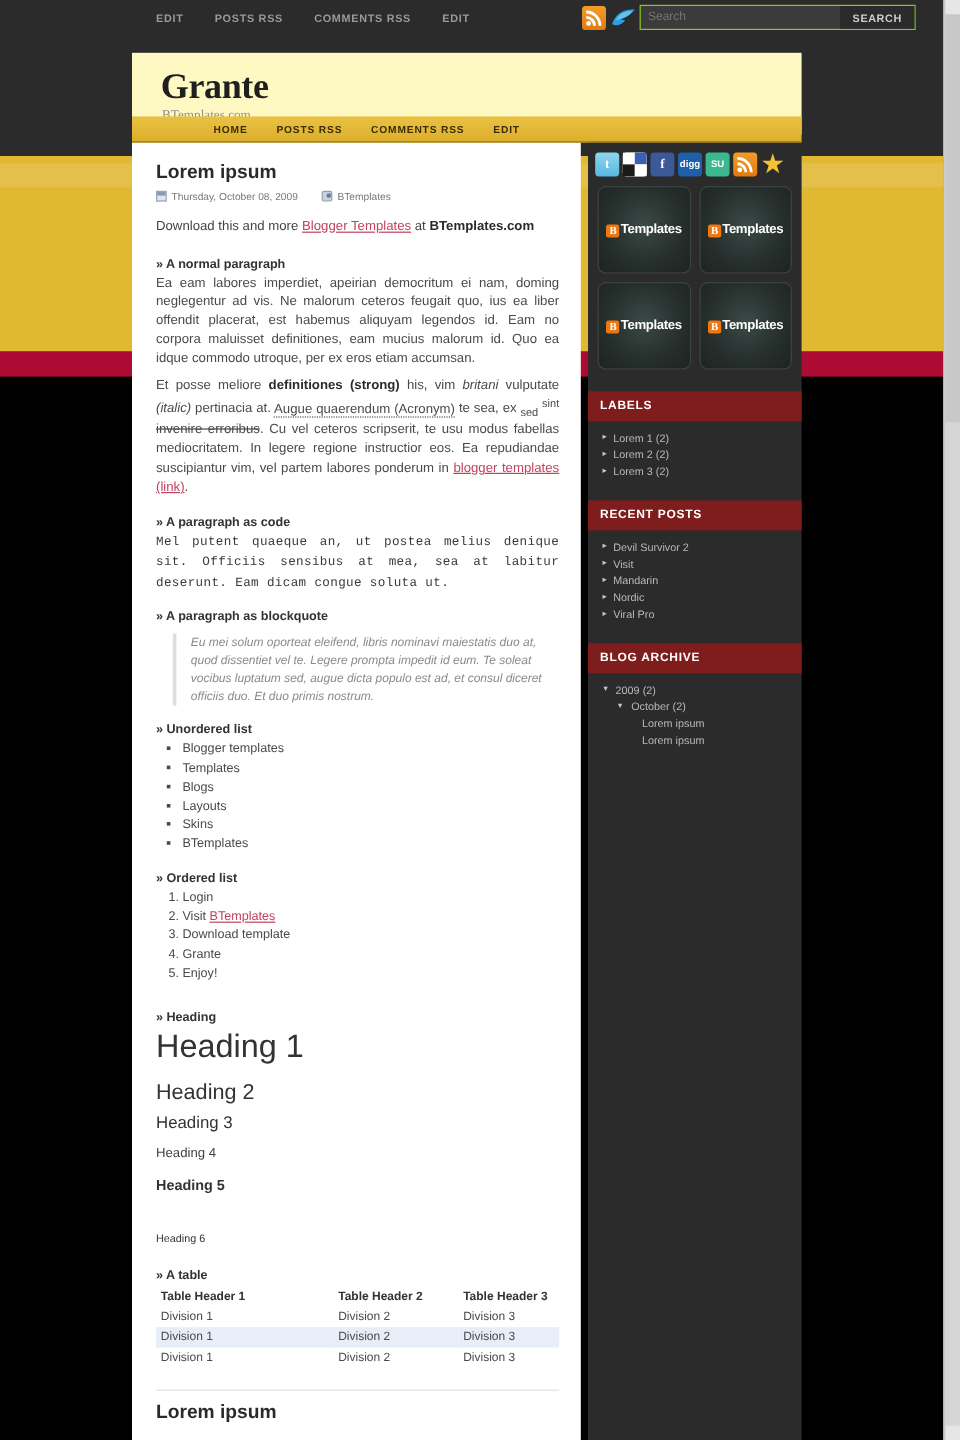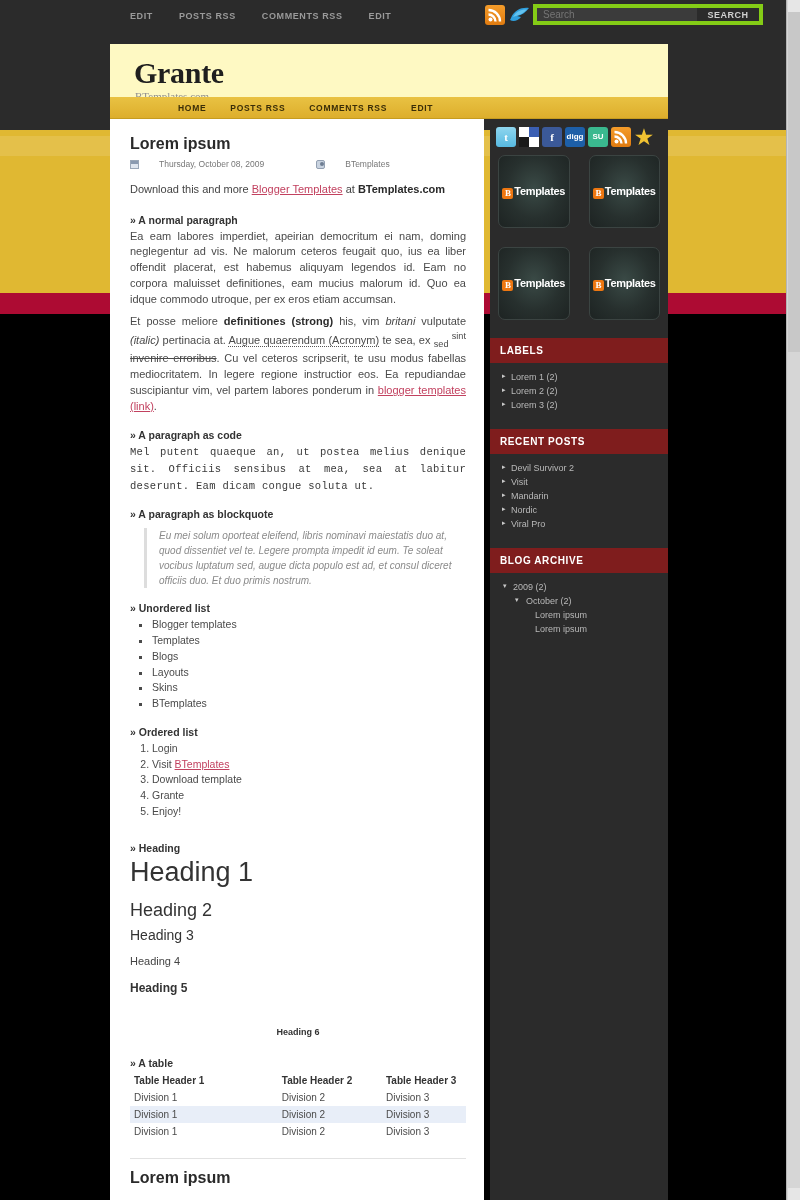--- a/index.html
+++ b/index.html
@@ -41,21 +41,21 @@
               letter-spacing:.6px; margin-right:26px; }
   .feedicons { position:absolute; left:375px; top:4px; display:flex; gap:4px; align-items:center; }
   .ico { width:20px; height:20px; border-radius:3px; display:inline-block;
          position:relative; font-size:9px; }
   .ico-rss { background:linear-gradient(#f49c2a,#e07b10); }
   .ico-rss:after { content:""; position:absolute; left:4px; bottom:4px; width:3px; height:3px;
      background:#fff; border-radius:50%;
      box-shadow: 0 0 0 0 #fff; }
   .ico-tw-blue { background:transparent; width:24px; height:22px; }
   .search-wrap { position:absolute; left:423px; top:4px; width:230px; height:21px;
-                 background:#3b3b3b; border:4px solid #84cc16; display:flex; }
+                 background:#3b3b3b; border:1px solid #84cc16; display:flex; }
   .search-wrap input { flex:1; background:transparent; border:none; outline:none;
                  color:#b3b3b3; font-size:10px; padding:0 6px; font-family:"Liberation Sans",sans-serif;}
   .search-wrap button { width:62px; background:#2b2b2b; border:none; color:#cfcfcf;
                  font-size:9px; font-weight:bold; letter-spacing:.5px; cursor:pointer;
                  font-family:"Liberation Sans",sans-serif; }
 
   
   #header { position:absolute; left:0; top:44px; width:558px; height:68px;
             background:#fef9c3; z-index:12; }
   #blogtitle { position:absolute; left:24px; top:12px; font-family:"Liberation Serif", serif;
@@ -72,21 +72,21 @@
 
   
   #columns { position:absolute; left:0; top:119px; width:558px; z-index:12; }
   #main { position:absolute; left:0; top:0; width:374px; min-height:1081px;
           background:#fff; padding:10px 18px 20px 20px; }
   #sidebar { position:absolute; left:380px; top:0; width:178px; min-height:1081px;
              background:#2b2b2b; }
 
   
   .post-title { font-size:16px; font-weight:bold; color:#2a2a2a; margin:6px 0 6px 0; }
-  .post-meta { font-size:8.5px; color:#777; margin-bottom:12px; display:flex; align-items:center; gap:20px;}
+  .post-meta { font-size:8.5px; color:#777; margin-bottom:12px; display:flex; gap:4px;}
   .mini-ico { display:inline-block; width:9px; height:9px; vertical-align:-1px; }
   .cal-ico { background:#dfe6ef; border:1px solid #9aa7b8; position:relative; }
   .cal-ico:before { content:""; position:absolute; left:0; top:0; right:0; height:3px; background:#8a9ab0;}
   .user-ico { background:#c9d3e0; border:1px solid #93a0b2; border-radius:2px; position:relative;}
   .user-ico:before { content:""; position:absolute; left:2.5px; top:1px; width:4px; height:4px;
       border-radius:50%; background:#6f7f93;}
   .meta-sep { margin:0 6px; }
 
   .dl-line { font-size:11px; color:#444; margin:0 0 16px 0; line-height:1.5; }
   .dl-line b { color:#2a2a2a; }
@@ -103,21 +103,21 @@
                   font-style:italic; font-size:10px; color:#8a8a8a; line-height:1.5; }
   ul.ul { margin:2px 0 6px 0; padding-left:22px; font-size:10.5px; color:#4a4a4a; line-height:1.5;}
   ul.ul li { list-style:square; }
   ol.ol { margin:2px 0 6px 0; padding-left:22px; font-size:10.5px; color:#4a4a4a; line-height:1.5;}
 
   .h1s { font-size:27px; font-weight:normal; color:#333; margin:2px 0 6px 0; }
   .h2s { font-size:18px; font-weight:normal; color:#333; margin:12px 0 6px 0; }
   .h3s { font-size:14px; font-weight:normal; color:#333; margin:0 0 6px 0; }
   .h4s { font-size:11px; font-weight:normal; color:#444; margin:12px 0 6px 0; }
   .h5s { font-size:12px; font-weight:bold; color:#333; margin:14px 0 6px 0; }
-  .h6s { font-size:9px;  font-weight:bold; color:#333; margin:32px 0 6px 0;text-align:center; }
+  .h6s { font-size:9px;  font-weight:normal; color:#333; margin:32px 0 6px 0; }
 
   table.tbl { width:100%; border-collapse:collapse; margin-top:3px; font-size:10px; }
   table.tbl th { text-align:left; font-size:10px; font-weight:bold; color:#333;
                  padding:3px 4px; }
   table.tbl td { padding:3px 4px; color:#4a4a4a; font-size:10px; }
   table.tbl tr.alt td { background:#e8eef8; }
   table.tbl col.c1{width:44%} table.tbl col.c2{width:31%} table.tbl col.c3{width:25%}
 
   hr.sep { border:none; border-top:1px solid #e2e2e2; margin:18px 0 10px 0; }
 
@@ -126,21 +126,21 @@
   .sico { width:20px; height:20px; border-radius:3px; font-size:11px; color:#fff;
           text-align:center; line-height:20px; font-weight:bold; font-family:"Liberation Serif",serif;}
   .sico-tw { background:linear-gradient(#8fd6ef,#57b9e0); color:#fff; }
   .sico-de { background:#fff; position:relative; }
   .sico-fb { background:#3b5998; font-family:"Liberation Serif",serif; }
   .sico-dg { background:#1d5fa8; font-size:8px; font-family:"Liberation Sans",sans-serif;}
   .sico-su { background:#3ab98f; font-size:8px; font-family:"Liberation Sans",sans-serif;}
   .sico-rs { background:linear-gradient(#f49c2a,#e07b10); }
   .sico-st { background:transparent; color:#f1c232; font-size:20px; line-height:20px; }
 
-  .thumb-grid { display:grid; grid-template-columns:1fr 1fr; gap:19px; padding:2px 8px 10px 8px; }
+  .thumb-grid { display:grid; grid-template-columns:1fr 1fr; gap:7px; padding:2px 8px 10px 8px; }
   .thumb-cell { height:73px; border-radius:7px;
                 background:radial-gradient(ellipse at 50% 45%, #3a4a46 0%, #27302e 55%, #1d2322 100%);
                 border:1px solid #3b4442; display:flex; align-items:center; justify-content:center; }
   .thumb-lbl { color:#fff; font-size:11px; font-weight:bold; letter-spacing:-.3px; }
   .thumb-b { display:inline-block; width:11px; height:11px; background:#ee7711; color:#fff;
              border-radius:2px; font-size:9px; text-align:center; line-height:11px;
              font-family:"Liberation Serif",serif; vertical-align:-1px; margin-right:1px;}
 
   .widget-head { background:#7f1d1d; color:#fff; font-size:10px; font-weight:bold;
                  letter-spacing:.6px; padding:7px 0 7px 10px; margin-top:8px; }

